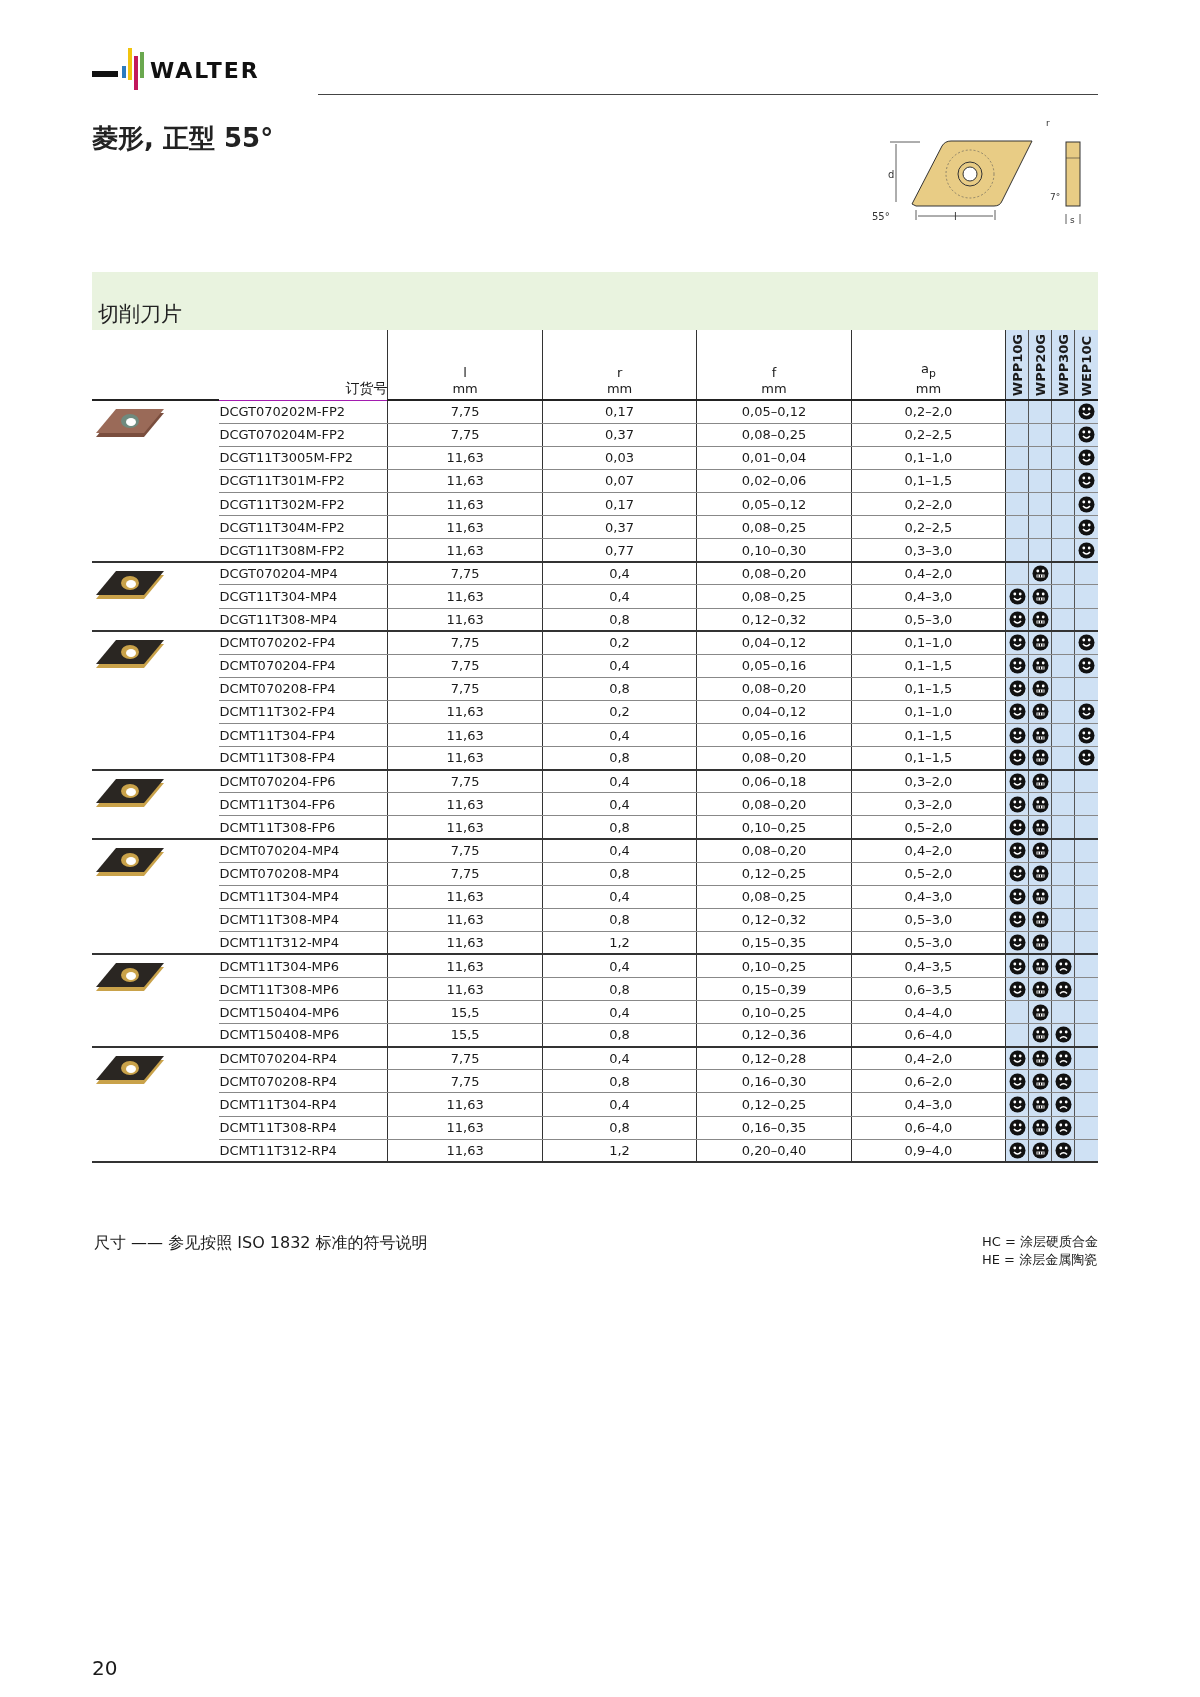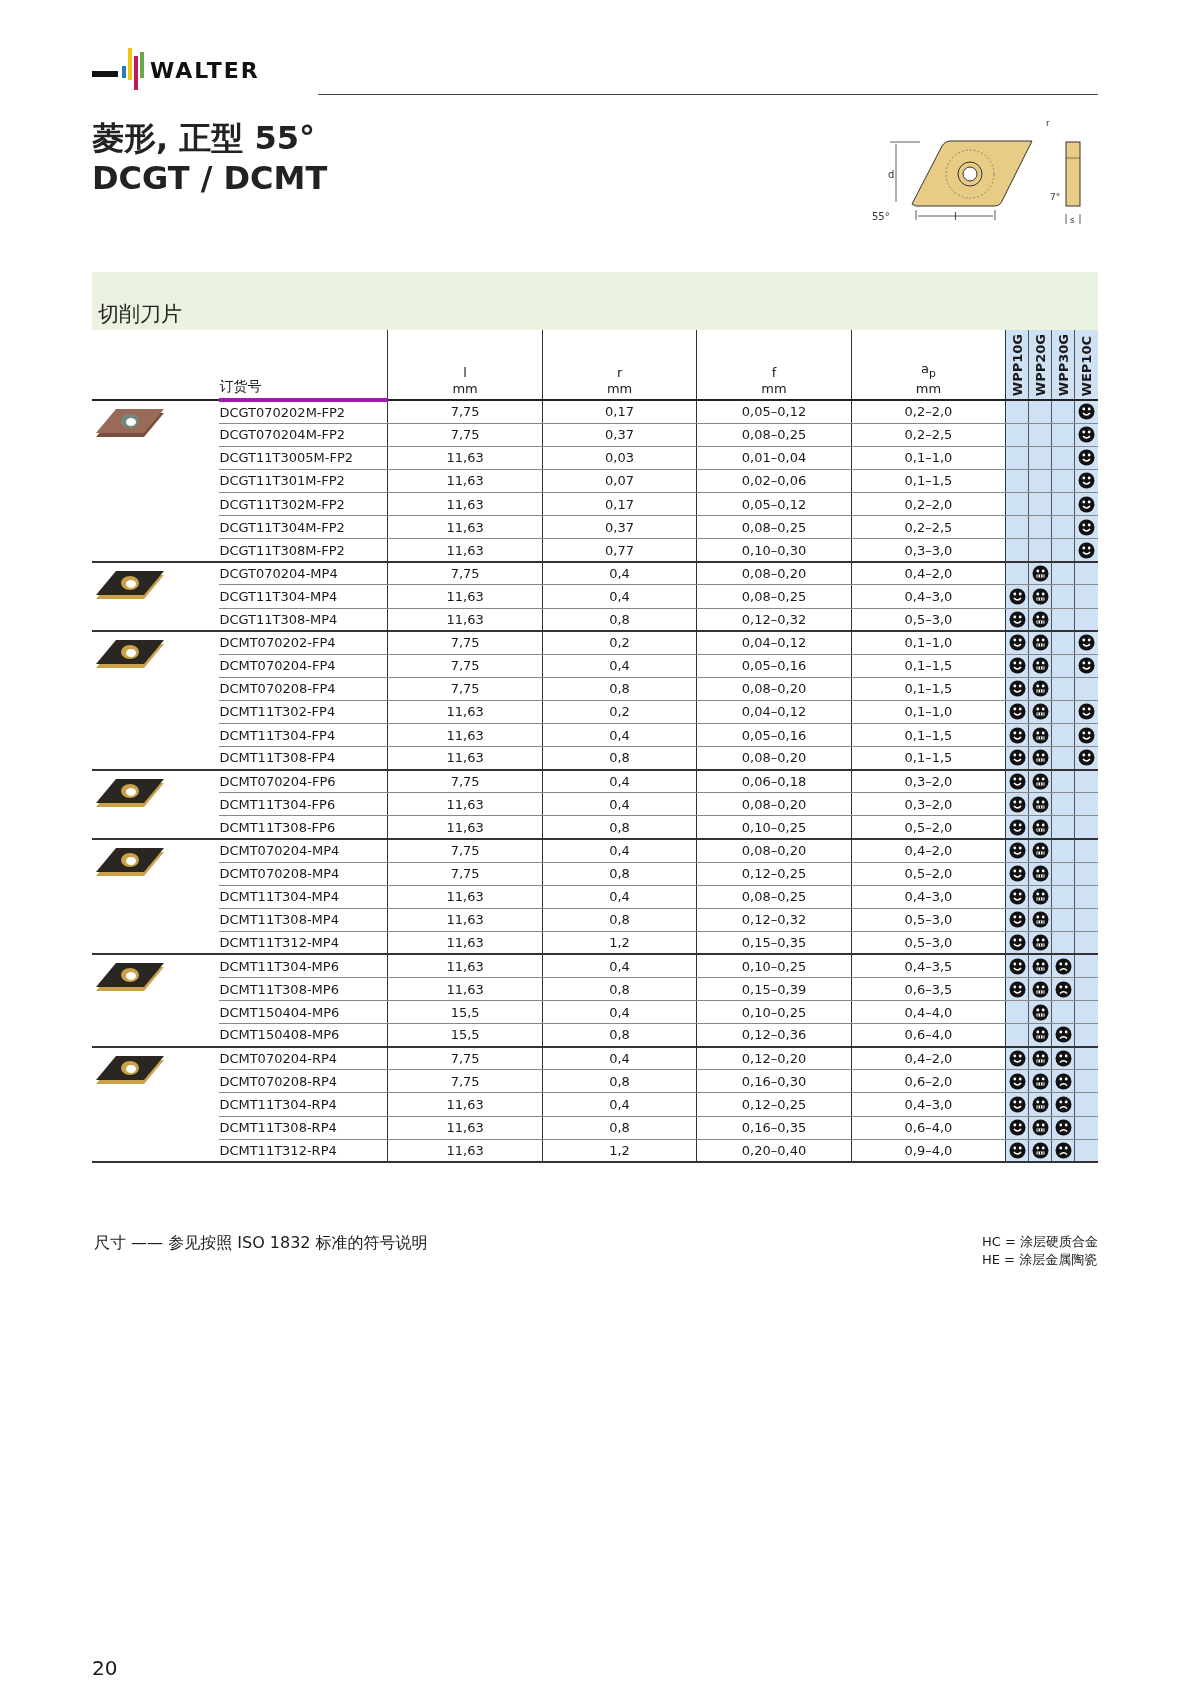--- a/index.html
+++ b/index.html
@@ -1,33 +1,33 @@
 <!DOCTYPE html>
 <html><head>
 <meta charset="utf-8">
 <style>
   * { box-sizing: border-box; margin: 0; padding: 0; }
   body { width: 1200px; height: 1697px; background: #ffffff; font-family: "DejaVu Sans", "Liberation Sans", sans-serif; color: #1a1a1a; position: relative; overflow: hidden; }
   .logo { position: absolute; left: 92px; top: 44px; width: 200px; height: 50px; }
   .top-rule { position: absolute; left: 318px; top: 94px; width: 780px; height: 1px; background: #444; }
-  .title { position: absolute; left: 92px; top: 118px; font-size: 32px; line-height: 40px; font-weight: bold; color: #222; }
+  .title { position: absolute; left: 92px; top: 118px; font-size: 26px; line-height: 40px; font-weight: bold; color: #222; }
   .diagram { position: absolute; left: 860px; top: 118px; width: 240px; height: 125px; }
   .section-band { position: absolute; left: 92px; top: 272px; width: 1006px; height: 58px; background: #e9f3df; }
   .section-title { position: absolute; left: 98px; top: 300px; font-size: 21px; color: #222; }
   table.grid { position: absolute; left: 92px; top: 330px; width: 1006px; border-collapse: collapse; font-size: 13px; }
   table.grid td, table.grid th { height: 23.1px; padding: 0; font-weight: normal; }
   .col-img { width: 127px; }
   .col-code { width: 168px; text-align: left; padding-left: 0; }
   .col-num { width: 154px; text-align: center; border-left: 1.5px solid #333; }
   .grade { width: 23px; background: #cfe1f4; border-left: 1px solid #555; text-align: center; vertical-align: middle; }
   .grade.first { border-left: 1.5px solid #333; }
   tr.data td.col-code, tr.data td.col-num, tr.data td.grade { border-bottom: 1px solid #888; }
   tr.group-end td { border-bottom: 2px solid #333 !important; }
   .head-row th { vertical-align: bottom; height: 130px; }
-  .head-row th.col-code { font-size: 14px; padding-bottom: 2px; border-bottom: 4px solid #a21caf; }
+  .head-row th.col-code { font-size: 14px; padding-bottom: 2px; border-bottom: 1px solid #a21caf; text-align: right; }
   .head-row th.col-num { font-size: 13px; line-height: 16px; padding-bottom: 2px; border-bottom: 2px solid #222; }
   .head-row th.col-img { border-bottom: 2px solid #222; }
   .head-row th.grade { border-bottom: 2px solid #222; position: relative; }
   .vlabel { writing-mode: vertical-rl; transform: rotate(180deg); font-size: 13px; font-weight: bold; display: inline-block; padding-bottom: 4px; }
   .p-head { position: absolute; left: 1006px; top: 336px; width: 92px; text-align: center; font-size: 13px; font-weight: bold; }
   .hc-head { position: absolute; left: 1006px; top: 364px; width: 69px; text-align: center; font-size: 13px; font-weight: bold; }
   .he-head { position: absolute; left: 1075px; top: 364px; width: 23px; text-align: center; font-size: 13px; font-weight: bold; }
   .ig { display: block; margin: 4px 0 0 2px; }
   .smile { display: inline-block; width: 17px; height: 17px; vertical-align: middle; }
   .footnote-left { position: absolute; left: 94px; top: 1233px; font-size: 16px; }
@@ -42,21 +42,20 @@
   <rect x="30" y="22" width="4" height="12" fill="#2b7bbf"></rect>
   <rect x="36" y="4" width="4" height="32" fill="#f1c40f"></rect>
   <rect x="42" y="12" width="4" height="34" fill="#c2185b"></rect>
   <rect x="48" y="8" width="4" height="26" fill="#6aa84f"></rect>
   <text x="58" y="34" font-family="DejaVu Sans, sans-serif" font-size="22" font-weight="bold" letter-spacing="2" fill="#111">WALTER</text>
 </svg>
 <div class="top-rule"></div>
 
 <div class="title">
   <div>菱形, 正型 55°</div>
-  <div>DCGT / DCMT</div>
 </div>
 
 <svg class="diagram" viewBox="0 0 240 125">
   <line x1="30" y1="24" x2="60" y2="24" stroke="#333" stroke-width="0.8"></line>
   <line x1="36" y1="26" x2="36" y2="84" stroke="#333" stroke-width="0.8"></line>
   <text x="28" y="60" font-size="10" fill="#333">d</text>
   <path d="M 52 86 L 82 28 Q 85 23 91 23 L 172 23 L 142 83 Q 140 88 134 88 L 56 88 Z" fill="#e8cc85" stroke="#333" stroke-width="1"></path>
   <circle cx="110" cy="56" r="24" fill="none" stroke="#555" stroke-width="0.6" stroke-dasharray="2,2"></circle>
   <circle cx="110" cy="56" r="12" fill="#e8cc85" stroke="#333" stroke-width="1"></circle>
   <circle cx="110" cy="56" r="7" fill="#fff" stroke="#333" stroke-width="1"></circle>
@@ -803,21 +802,21 @@
           <svg class="ig" width="72" height="40" viewBox="0 0 72 40">
     <path d="M2 32 L22 8 L70 8 L50 32 Z" fill="#c9a24a"></path>
     <path d="M2 28 L22 4 L70 4 L50 28 Z" fill="#2a2622"></path>
     <ellipse cx="36" cy="16" rx="9" ry="7" fill="#c9a24a"></ellipse>
     <ellipse cx="37" cy="17" rx="5" ry="4" fill="#fff"></ellipse>
   </svg>
         </td>
         <td class="col-code">DCMT070204-RP4</td>
         <td class="col-num">7,75</td>
         <td class="col-num">0,4</td>
-        <td class="col-num">0,12–0,20</td>
+        <td class="col-num">0,12–0,28</td>
         <td class="col-num">0,4–2,0</td>
         <td class="grade first"><svg class="smile" viewBox="0 0 17 17">
     <circle cx="8.5" cy="8.5" r="8" fill="#111"></circle>
     <circle cx="5.8" cy="6" r="1.4" fill="#fff"></circle>
             <circle cx="11.2" cy="6" r="1.4" fill="#fff"></circle>
     <path d="M5 10 Q8.5 14 12 10" stroke="#fff" stroke-width="1.6" fill="none"></path>
           </svg></td>
         <td class="grade"><svg class="smile" viewBox="0 0 17 17">
     <circle cx="8.5" cy="8.5" r="8" fill="#111"></circle>
     <circle cx="5.8" cy="6" r="1.4" fill="#fff"></circle>

